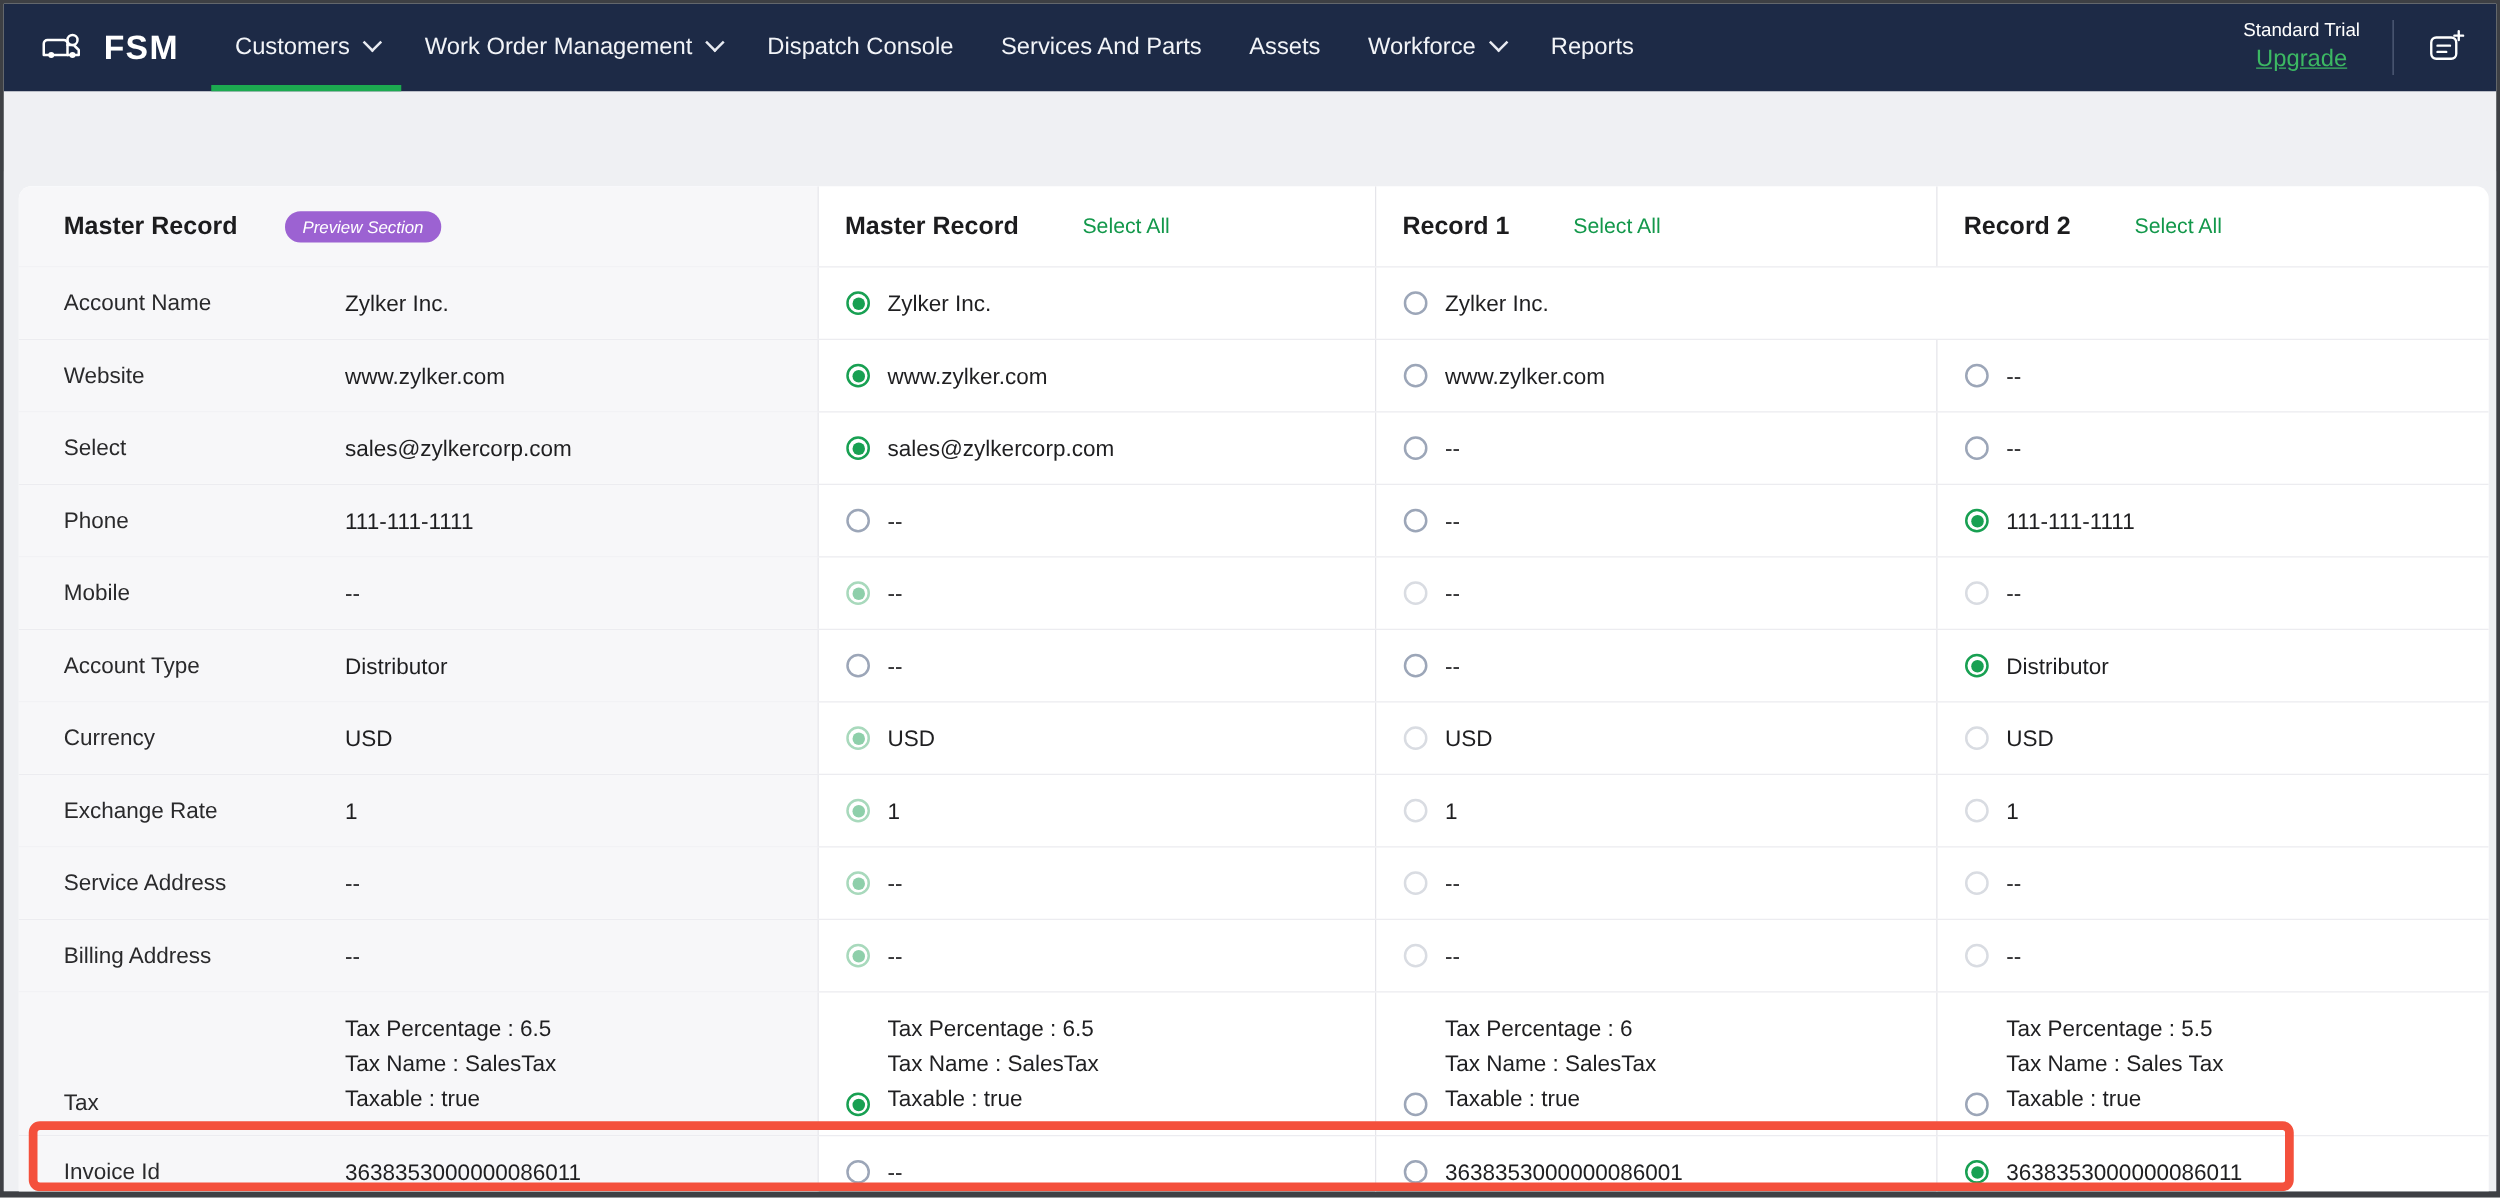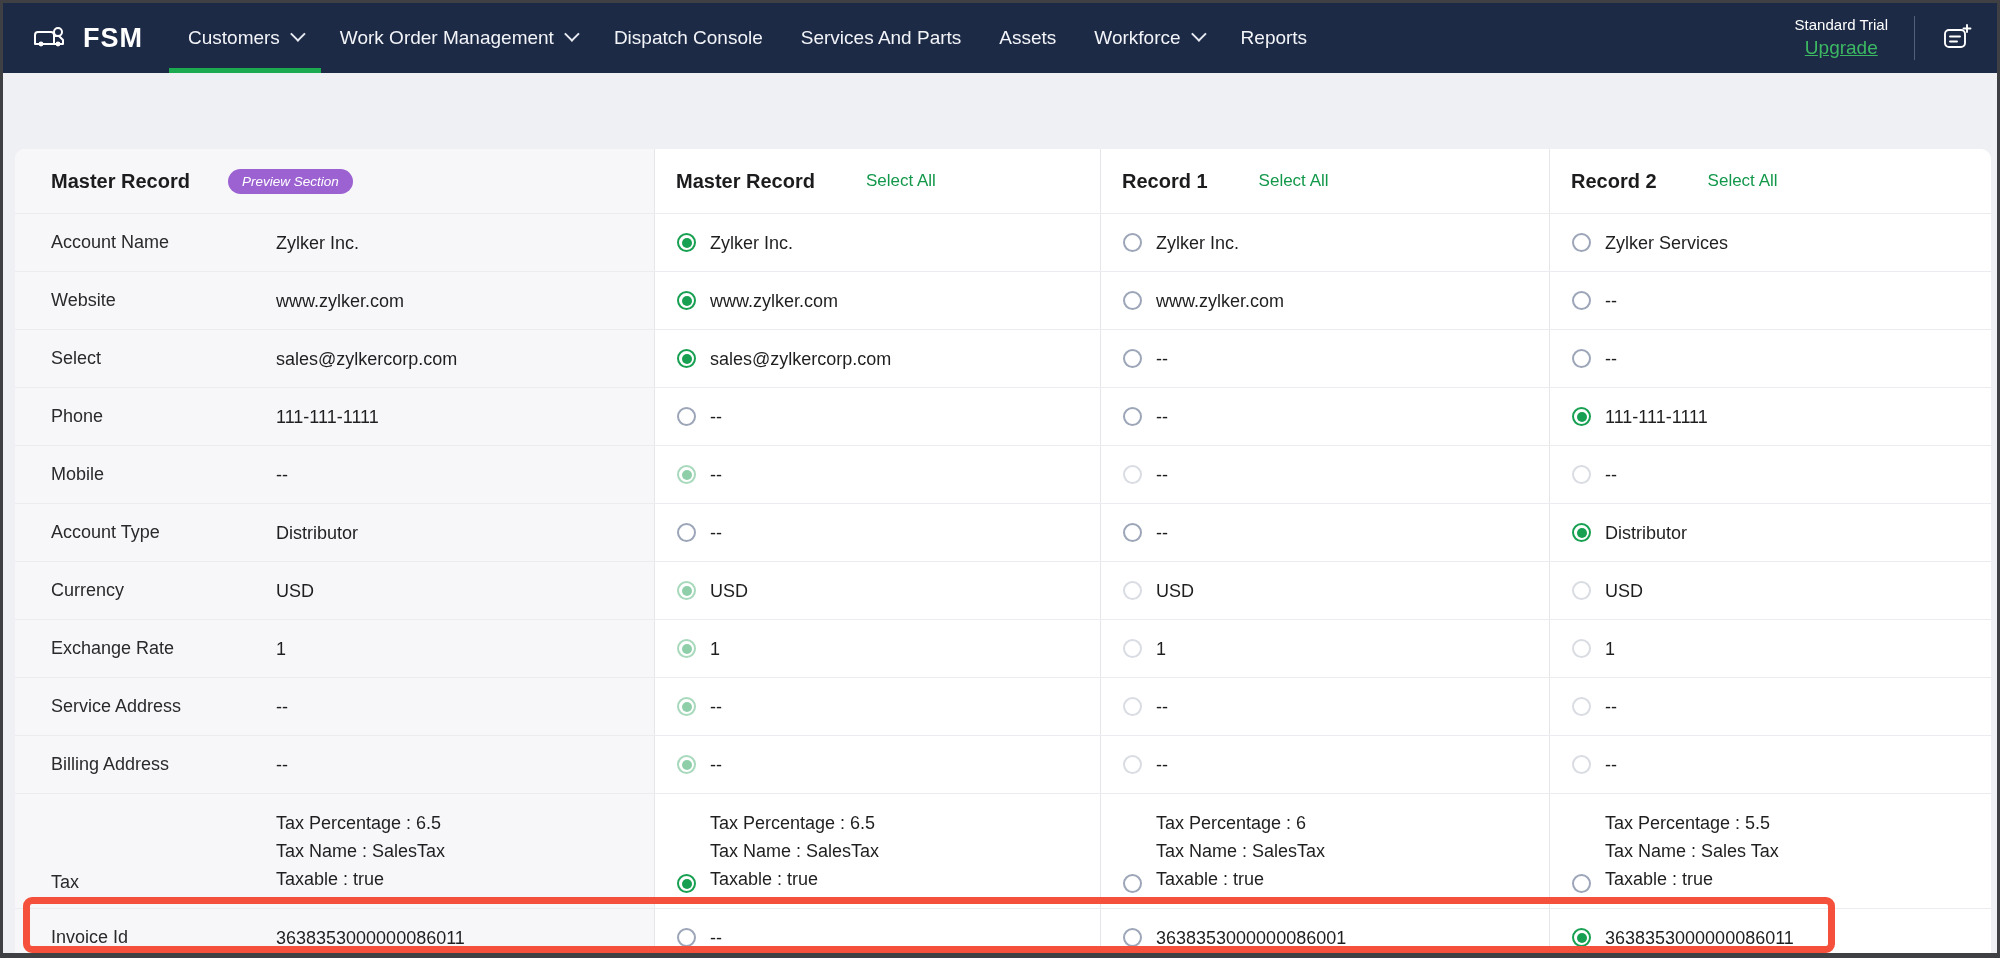--- a/index.html
+++ b/index.html
@@ -150,26 +150,20 @@
               <div class="rlines">
                 <div>Zylker Inc.</div>
               </div>
             </div>
             <div class="cell radio-cell c3">
               <span class="radio"></span>
               <div class="rlines">
                 <div>Zylker Inc.</div>
               </div>
             </div>
-            <div class="cell radio-cell c4">
-              <span class="radio"></span>
-              <div class="rlines">
-                <div>Zylker Services</div>
-              </div>
-            </div>
           </div>
           <div class="trow">
             <div class="cell c1">
               <span class="flabel">Website</span>
               <div class="fvalue">
                 <div>www.zylker.com</div>
               </div>
             </div>
             <div class="cell radio-cell c2">
               <span class="radio selected"></span>

